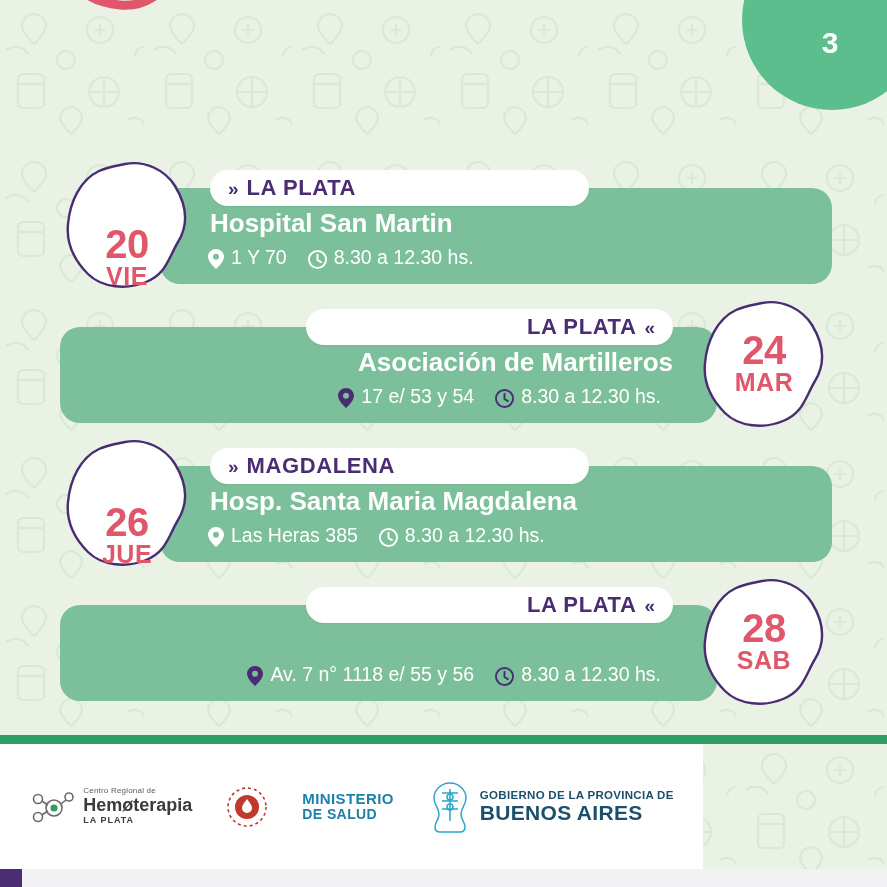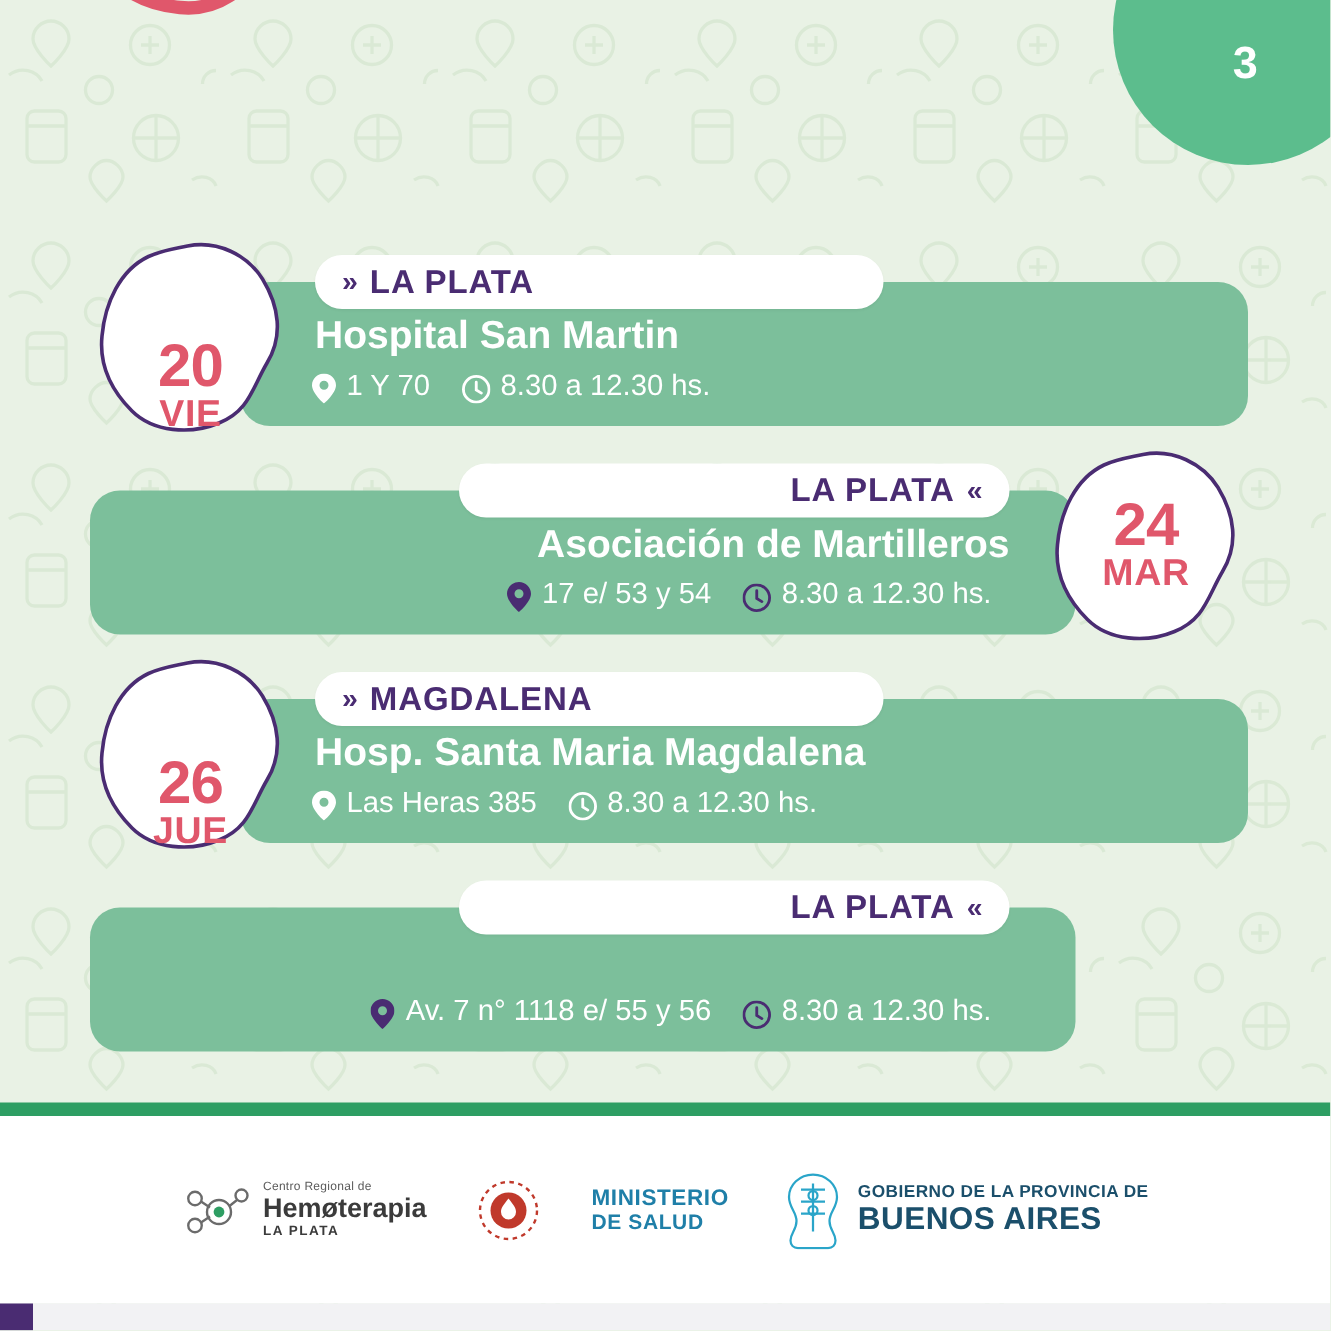--- a/index.html
+++ b/index.html
@@ -204,21 +204,21 @@
     left: 0;
     top: 735px;
     width: 887px;
     height: 9px;
     background: #2e9e63;
   }
   .footer {
     position: absolute;
     left: 0;
     top: 744px;
-    width: 887px;
+    width: 703px;
     height: 125px;
     background: #ffffff;
     display: flex;
     align-items: center;
     justify-content: center;
     gap: 34px;
   }
   .footer-bottom {
     position: absolute;
     left: 0;
@@ -433,20 +433,27 @@
           <span class="clock-icon">
             <svg width="19" height="19" viewBox="0 0 20 20">
                 <circle cx="10" cy="10" r="9" fill="none" stroke="#4a2c72" stroke-width="2"></circle>
                 <path d="M10 5v5.5l3.6 2.2" fill="none" stroke="#4a2c72" stroke-width="2" stroke-linecap="round"></path>
               </svg>
           </span>
           <span class="detail-text">8.30 a 12.30 hs.</span>
         </span>
       </div>
 
+      <div class="date-blob">
+        <svg class="blob-shape" viewBox="0 0 130 130">
+          <path d="M63 4c20-4 40 6 50 22 11 18 14 38 3 56-10 17-12 32-32 40-19 8-44 6-58-8C13 101 4 84 6 64 8 42 18 20 37 11c9-4 17-5 26-7z" fill="#ffffff" stroke="#4a2c72" stroke-width="2.4"></path>
+        </svg>
+        <span class="date-day">28</span>
+        <span class="date-dow">SAB</span>
+      </div>
     </div>
 
   </div>
 
   <div class="footer-rule"></div>
   <div class="footer">
 
     <div class="logo">
       <svg width="46" height="44" viewBox="0 0 46 44">
         <g stroke="#6b6b6b" stroke-width="1.6" fill="none">

